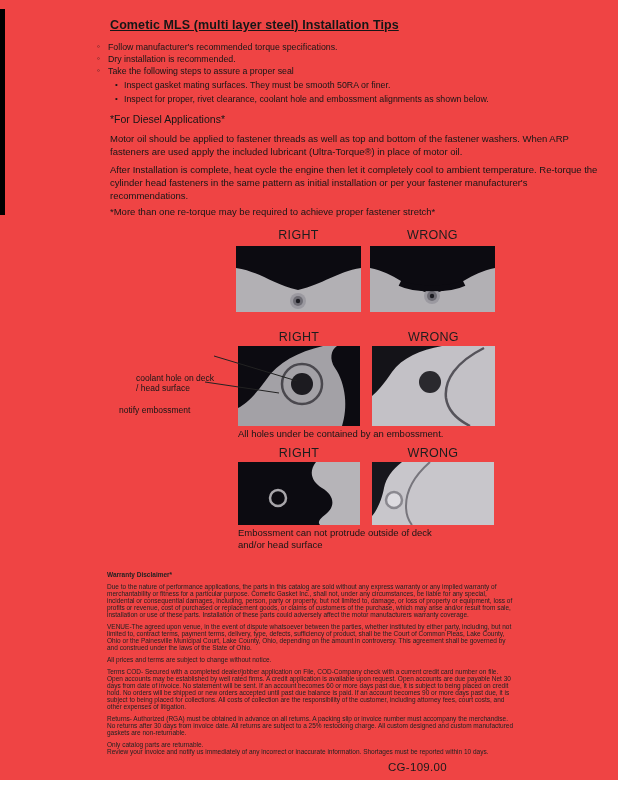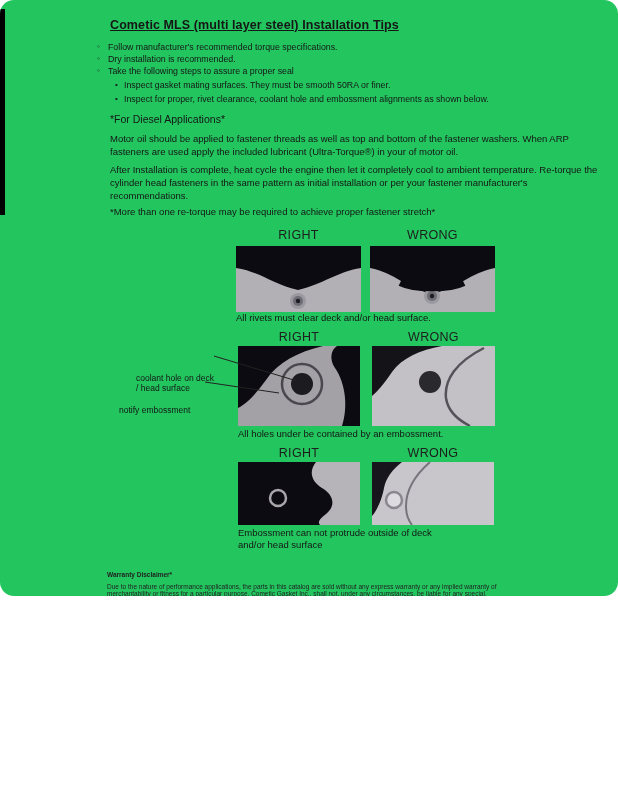--- a/index.html
+++ b/index.html
@@ -1,19 +1,19 @@
 <!DOCTYPE html>
 <html><head>
 <meta charset="utf-8">
 <style>
   * { box-sizing: border-box; }
   html,body { margin:0; padding:0; background:#ffffff; }
   .page {
-    position:relative; width:618px; height:596px; background:#22c55e;
-    font-family:"Liberation Sans","DejaVu Sans",sans-serif; color:#161616; overflow:hidden;border-radius:14px;
+    position:relative; width:618px; height:780px; background:#ef4444;
+    font-family:"Liberation Sans","DejaVu Sans",sans-serif; color:#161616; overflow:hidden;
   }
   .edge-bar { position:absolute; left:0; top:9px; width:5px; height:206px; background:#000; }
 
   .title {
     position:absolute; left:110px; top:18px;
     font-size:12.5px; font-weight:bold; text-decoration:underline; letter-spacing:.1px;
   }
 
   .tips { position:absolute; left:97px; top:41px; font-size:8.8px; line-height:12px; }
   .tip { display:flex; align-items:flex-start; }
@@ -66,21 +66,21 @@
       <span class="marker">•</span>
       <span>Inspect gasket mating surfaces.  They must be smooth 50RA or finer.</span>
     </div>
     <div class="tip sub">
       <span class="marker">•</span>
       <span>Inspect for proper, rivet clearance, coolant hole and embossment alignments as shown below.</span>
     </div>
   </div>
 
   <div class="diesel-heading">*For Diesel Applications*</div>
-  <div class="body-para p1">Motor oil should be applied to fastener threads as well as top and bottom of the fastener washers. When ARP fasteners are used apply the included lubricant (Ultra-Torque®) in your of motor oil.</div>
+  <div class="body-para p1">Motor oil should be applied to fastener threads as well as top and bottom of the fastener washers. When ARP fasteners are used apply the included lubricant (Ultra-Torque®) in place of motor oil.</div>
   <div class="body-para p2">After Installation is complete, heat cycle the engine then let it completely cool to ambient temperature. Re-torque the cylinder head fasteners in the same pattern as initial installation or per your fastener manufacturer's recommendations.</div>
   <div class="body-para note">*More than one re-torque may be required to achieve proper fastener stretch*</div>
 
   <div class="dg-header" style="left:236px; top:228px; width:125px;">RIGHT</div>
   <div class="dg-header" style="left:370px; top:228px; width:125px;">WRONG</div>
 
   <svg class="panel" style="left:236px; top:246px;" width="125" height="66" viewBox="0 0 125 66">
     <rect width="125" height="66" fill="#b2b0b4"></rect>
     <path d="M0,0 H125 V22 C100,26 88,38 62,44 C36,38 25,26 0,22 Z" fill="#0c0b11"></path>
     <circle cx="62" cy="55" r="8" fill="#9b99a0"></circle>
@@ -90,21 +90,20 @@
 
   <svg class="panel" style="left:370px; top:246px;" width="125" height="66" viewBox="0 0 125 66">
     <rect width="125" height="66" fill="#b2b0b4"></rect>
     <path d="M0,0 H125 V22 C100,27 88,42 62,48 C36,42 25,27 0,22 Z" fill="#0c0b11"></path>
     <circle cx="62" cy="50" r="8" fill="#9b99a0"></circle>
     <circle cx="62" cy="50" r="5" fill="#6e6c74"></circle>
     <circle cx="62" cy="50" r="2.2" fill="#1c1c22"></circle>
     <path d="M30,37 C44,44 80,44 94,37" fill="none" stroke="#0c0b11" stroke-width="6"></path>
   </svg>
 
-  <div class="dg-caption" style="left:236px; top:312px;">All rivets must clear deck and/or head surface.</div>
 
   <div class="dg-header" style="left:238px; top:330px; width:122px;">RIGHT</div>
   <div class="dg-header" style="left:372px; top:330px; width:123px;">WRONG</div>
 
   <div class="callout" style="left:136px; top:345px; width:78px;">coolant hole on deck / head surface</div>
   <div class="callout" style="left:119px; top:377px; width:86px;">notify embossment</div>
 
   <svg class="panel" style="left:238px; top:346px;" width="122" height="80" viewBox="0 0 122 80">
     <rect width="122" height="80" fill="#a3a1a6"></rect>
     <path d="M0,0 H85 C60,6 40,16 28,34 C18,48 8,58 0,62 Z" fill="#0c0b11"></path>

